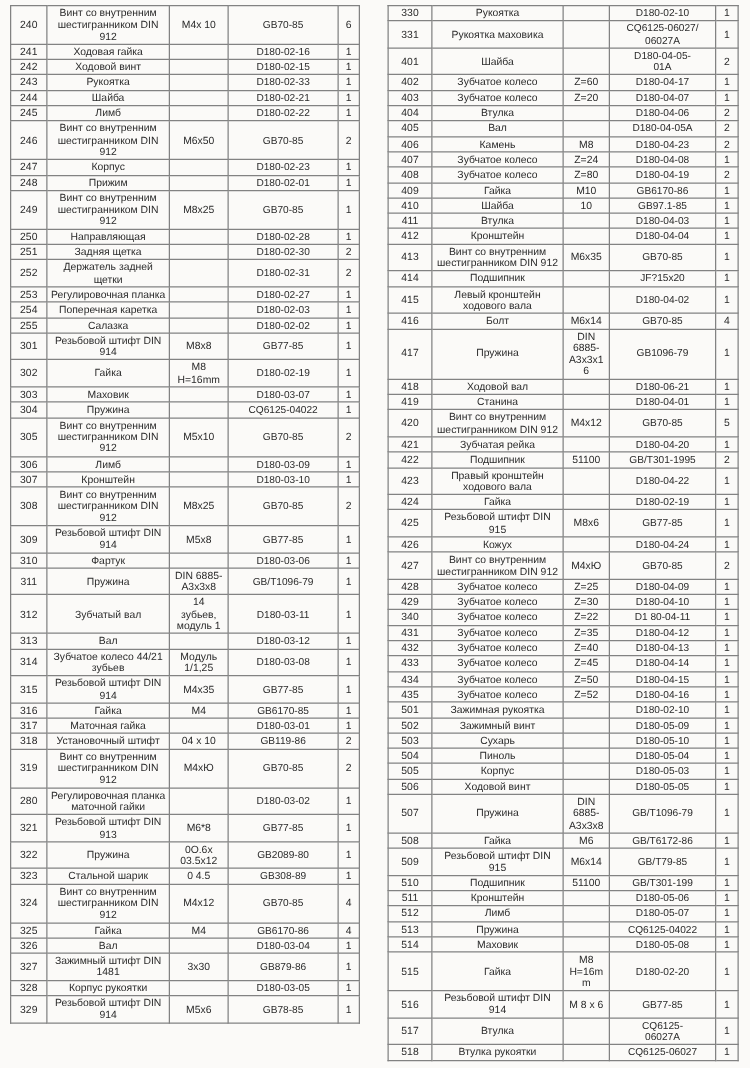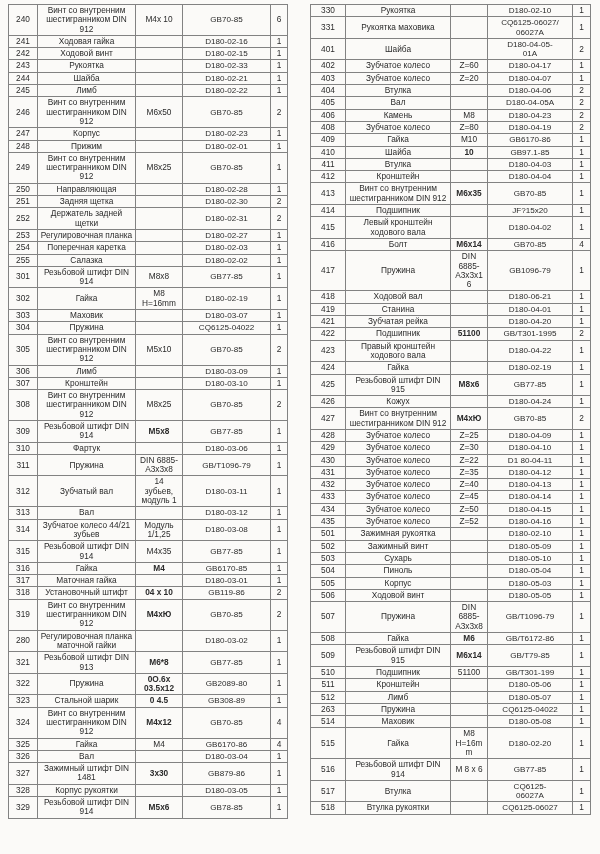--- a/index.html
+++ b/index.html
@@ -28,21 +28,21 @@
     padding:1px 2px;
     text-align:center;
     vertical-align:middle;
     overflow:hidden;
     word-wrap:break-word;
   }
   .parts-table td.spec, .parts-table td.std{
     white-space:pre-line;
   }
   .parts-table td.spec.bold{
-    font-weight:bold;
+    font-weight:normal;
   }
   .parts-table td.std{
     font-size:8.1px;
   }
 </style>
 </head>
 <body>
 
 <table class="parts-table left">
   <colgroup>
@@ -438,20 +438,27 @@
         <td class="qty">2</td>
       </tr>
       <tr>
         <td class="num">406</td>
         <td class="name">Камень</td>
         <td class="spec">M8</td>
         <td class="std">D180-04-23</td>
         <td class="qty">2</td>
       </tr>
       <tr>
+        <td class="num">407</td>
+        <td class="name">Зубчатое колесо</td>
+        <td class="spec">Z=24</td>
+        <td class="std">D180-04-08</td>
+        <td class="qty">1</td>
+      </tr>
+      <tr>
         <td class="num">408</td>
         <td class="name">Зубчатое колесо</td>
         <td class="spec">Z=80</td>
         <td class="std">D180-04-19</td>
         <td class="qty">2</td>
       </tr>
       <tr>
         <td class="num">409</td>
         <td class="name">Гайка</td>
         <td class="spec">M10</td>
@@ -523,20 +530,27 @@
         <td class="qty">1</td>
       </tr>
       <tr>
         <td class="num">419</td>
         <td class="name">Станина</td>
         <td class="spec"></td>
         <td class="std">D180-04-01</td>
         <td class="qty">1</td>
       </tr>
       <tr>
+        <td class="num">420</td>
+        <td class="name">Винт со внутренним шестигранником DIN 912</td>
+        <td class="spec">M4x12</td>
+        <td class="std">GB70-85</td>
+        <td class="qty">5</td>
+      </tr>
+      <tr>
         <td class="num">421</td>
         <td class="name">Зубчатая рейка</td>
         <td class="spec"></td>
         <td class="std">D180-04-20</td>
         <td class="qty">1</td>
       </tr>
       <tr>
         <td class="num">422</td>
         <td class="name">Подшипник</td>
         <td class="spec bold">51100</td>
@@ -586,21 +600,21 @@
         <td class="qty">1</td>
       </tr>
       <tr>
         <td class="num">429</td>
         <td class="name">Зубчатое колесо</td>
         <td class="spec">Z=30</td>
         <td class="std">D180-04-10</td>
         <td class="qty">1</td>
       </tr>
       <tr>
-        <td class="num">430</td>
+        <td class="num">340</td>
         <td class="name">Зубчатое колесо</td>
         <td class="spec">Z=22</td>
         <td class="std">D1 80-04-11</td>
         <td class="qty">1</td>
       </tr>
       <tr>
         <td class="num">431</td>
         <td class="name">Зубчатое колесо</td>
         <td class="spec">Z=35</td>
         <td class="std">D180-04-12</td>
@@ -713,21 +727,21 @@
         <td class="qty">1</td>
       </tr>
       <tr>
         <td class="num">512</td>
         <td class="name">Лимб</td>
         <td class="spec"></td>
         <td class="std">D180-05-07</td>
         <td class="qty">1</td>
       </tr>
       <tr>
-        <td class="num">263</td>
+        <td class="num">513</td>
         <td class="name">Пружина</td>
         <td class="spec"></td>
         <td class="std">CQ6125-04022</td>
         <td class="qty">1</td>
       </tr>
       <tr>
         <td class="num">514</td>
         <td class="name">Маховик</td>
         <td class="spec"></td>
         <td class="std">D180-05-08</td>

